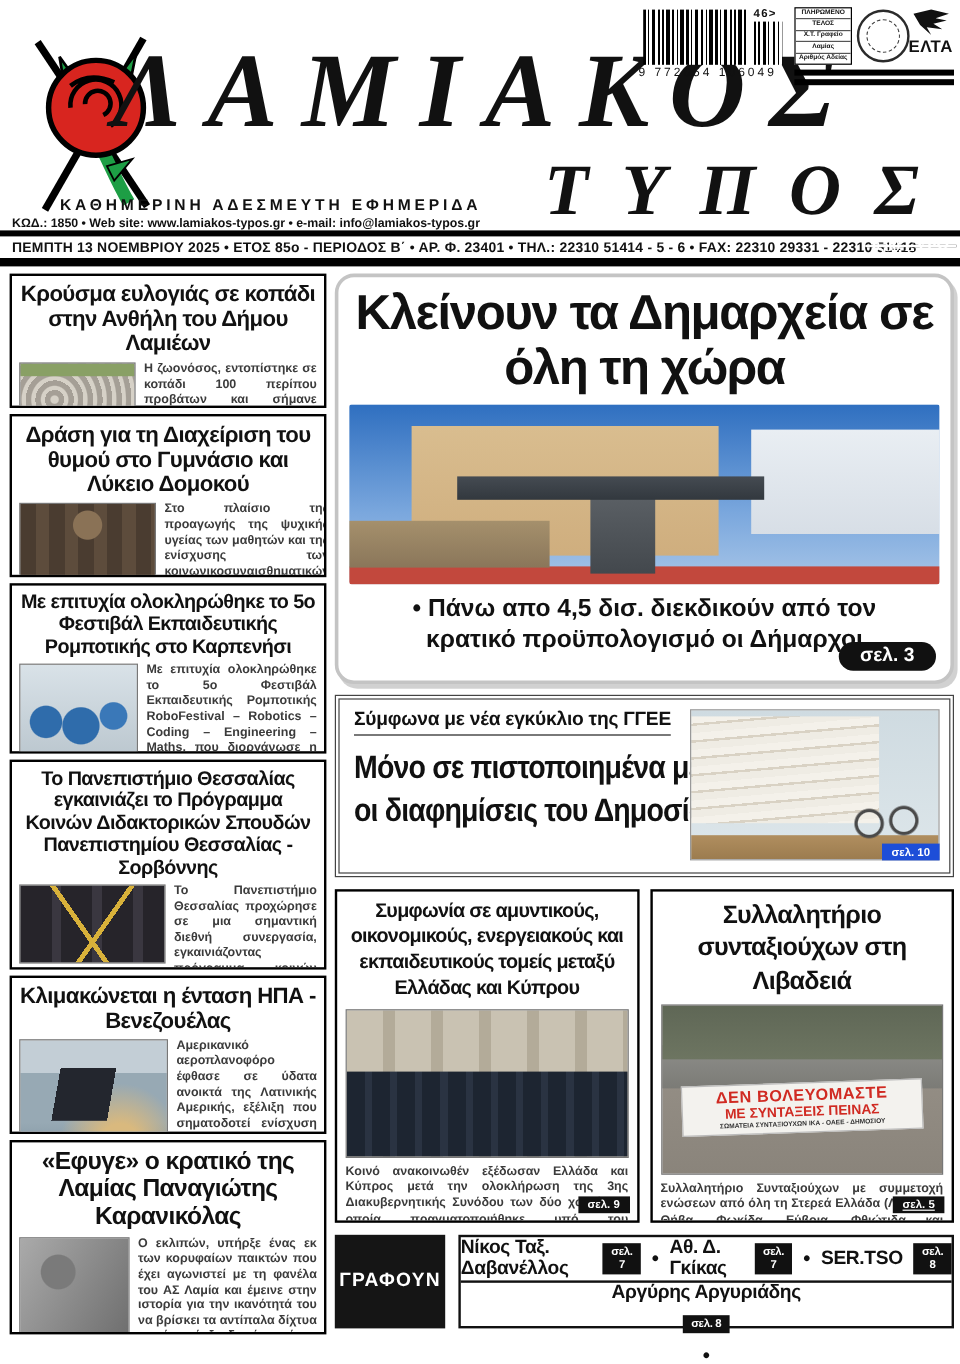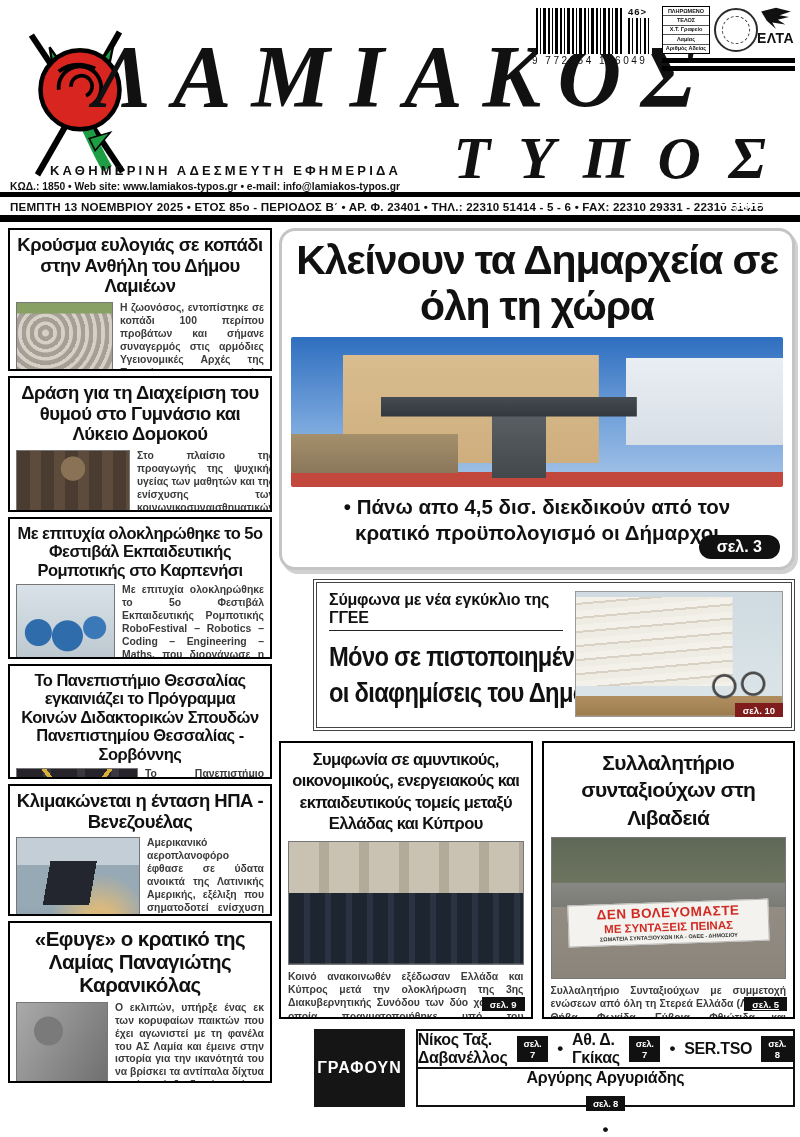--- a/index.html
+++ b/index.html
@@ -46,21 +46,21 @@
   .card{box-sizing:border-box;border:2px solid #000;margin-bottom:5px;padding:3px 6px 4px;
         position:relative;background:#fff;overflow:hidden;}
   .card h2{text-align:center;font-weight:bold;font-size:18.5px;line-height:1.12;margin:2px 0 5px;letter-spacing:-0.5px;}
   .card h2.t-sm{font-size:16.5px;}
   .card h2.t-lg{font-size:20.5px;}
   .card .row{display:flex;gap:7px;position:relative;align-items:flex-start;}
   .card .photo{flex:0 0 auto;border:1px solid #777;}
   .card p{margin:0;font-size:10.4px;line-height:1.24;text-align:justify;color:#3b3b3b;font-weight:bold;}
   .pg{position:absolute;right:0;bottom:0;background:#111;color:#fff;font-size:9.5px;
       font-weight:bold;padding:1.5px 8px;white-space:nowrap;}
-  .c1{height:143px;} .c2{height:136px;} .c3{height:142px;} .c4{height:115px;} .c5{height:132px;} .c6{height:162px;}
+  .c1{height:112px;} .c2{height:136px;} .c3{height:142px;} .c4{height:175px;} .c5{height:132px;} .c6{height:162px;}
   
   .photo-sheep{width:95px;height:75px;
       background:linear-gradient(#89a065,#89a065) no-repeat 0 0/100% 14%,
       repeating-radial-gradient(circle at 30% 40%,#d6d1c7 0 3px,#a59f96 4px 8px);}
   .photo-class{width:112px;height:80px;
       background:radial-gradient(circle at 50% 22%,#8a7256 0 14%,transparent 15%),
       repeating-linear-gradient(90deg,#4a3c30 0 13px,#5d4c3c 13px 24px),linear-gradient(#6b5846,#3f342a);}
   .photo-robot{width:97px;height:82px;
       background:radial-gradient(circle at 22% 58%,#2f6cab 0 13px,transparent 14px),
       radial-gradient(circle at 52% 62%,#2f6cab 0 15px,transparent 16px),
@@ -87,34 +87,34 @@
       linear-gradient(#a5906c,#8a765a) no-repeat 0% 88%/34% 26%,
       linear-gradient(#c2483d,#c2483d) no-repeat 0 100%/100% 10%,
       linear-gradient(#e9eef3,#d7dee6) no-repeat 100% 34%/32% 58%,
       linear-gradient(#d9bd8f,#cfae7e) no-repeat 22% 44%/52% 72%,
       linear-gradient(180deg,#2f6fc0,#7aa7dd 60%,#a8c6e8);}
   .main-bullet{font-size:20.5px;font-weight:bold;text-align:center;line-height:1.3;padding:2px 14px 0;}
   .pill{position:absolute;right:12px;bottom:8px;background:#111;color:#fff;border-radius:12px;
       padding:3px 18px;font-size:16px;font-weight:bold;}
   
   .ggee-box{box-sizing:border-box;border:4px double #444;margin-top:9px;height:152px;
-      padding:8px 8px 8px 12px;display:flex;gap:12px;align-items:flex-start;background:#fff;margin-left:34px;}
+      padding:8px 8px 8px 12px;display:flex;gap:12px;align-items:flex-start;background:#fff;}
   .ggee-left{flex:1;min-width:0;}
   .kicker{font-size:16px;font-weight:bold;display:inline-block;border-bottom:1.5px solid #222;
       padding-bottom:3px;margin-bottom:8px;letter-spacing:-0.2px;}
   .ggee-head{font-size:27px;font-weight:bold;line-height:1.35;letter-spacing:-0.8px;
       transform:scaleX(.88);transform-origin:left center;width:114%;white-space:nowrap;}
   .ggee-photo-wrap{position:relative;flex:0 0 auto;}
   .photo-papers{width:208px;height:126px;border:1px solid #999;box-sizing:border-box;
       background:radial-gradient(circle at 72% 76%,transparent 9px,#4a4a4a 10px 11.5px,transparent 13px),
       radial-gradient(circle at 86% 74%,transparent 9px,#4a4a4a 10px 11.5px,transparent 13px),
       linear-gradient(#b08e5f,#9c7c4f) no-repeat 0 100%/100% 16%,
       repeating-linear-gradient(175deg,#f4f1ea 0 6px,#d9d2c4 6px 8px,#efece4 8px 14px) no-repeat 0 14%/76% 72%,
       linear-gradient(#cfdbe1,#dde6ea);}
-  .pg-photo{position:absolute;right:0;bottom:0;background:#7f1d1d;color:#fff;font-size:9.5px;
+  .pg-photo{position:absolute;right:0;bottom:0;background:#1d4ed8;color:#fff;font-size:9.5px;
       font-weight:bold;padding:1.5px 8px;}
   
   .bottom-row{display:flex;gap:9px;margin-top:10px;}
   .bbox{box-sizing:border-box;flex:1;border:2px solid #000;padding:4px 7px 6px;position:relative;
       background:#fff;height:278px;overflow:hidden;}
   .bbox h2{text-align:center;font-weight:bold;margin:2px 0 6px;line-height:1.3;letter-spacing:-0.6px;}
   .h-cy{font-size:16.5px;}
   .h-li{font-size:21px;}
   .bbox p{margin:5px 0 0;font-size:10.4px;line-height:1.28;text-align:justify;color:#3b3b3b;font-weight:bold;}
   .photo-cyprus{height:122px;border:1px solid #777;
@@ -125,21 +125,21 @@
       linear-gradient(#8e8e8a,#7b7b76) no-repeat 0 32%/100% 26%,
       linear-gradient(#9b958c,#8a847b);}
   .banner{position:absolute;left:7%;right:7%;top:46%;background:#f3f2ee;border:1px solid #bbb;
       transform:rotate(-2deg);text-align:center;padding:3px 2px 2px;}
   .banner .b1{color:#d02a22;font-weight:bold;font-size:13.5px;letter-spacing:.5px;line-height:1.1;}
   .banner .b2{color:#d02a22;font-weight:bold;font-size:11.5px;line-height:1.15;}
   .banner .b3{color:#333;font-weight:bold;font-size:5.5px;line-height:1.2;}
   
   .grafoun{display:flex;margin-top:10px;height:78px;}
   .g-label{width:92px;background:#151515;color:#fff;display:flex;align-items:center;justify-content:center;
-      font-weight:bold;font-size:16px;letter-spacing:1px;margin-left:35px;}
+      font-weight:bold;font-size:16px;letter-spacing:1px;}
   .g-body{flex:1;border:2.5px solid #111;display:flex;flex-direction:column;box-sizing:border-box;margin-left:11px;}
   .g-row{flex:1;display:flex;align-items:center;justify-content:center;gap:9px;
       font-weight:bold;font-size:16px;letter-spacing:-0.3px;}
   .g-row + .g-row{border-top:2px solid #111;flex-direction:column;}
   .g-pg{background:#111;color:#fff;font-size:9.5px;padding:2px 7px;font-weight:bold;text-align:center;}
   .dot{font-size:17px;}
 </style>
 </head>
 <body>
 

